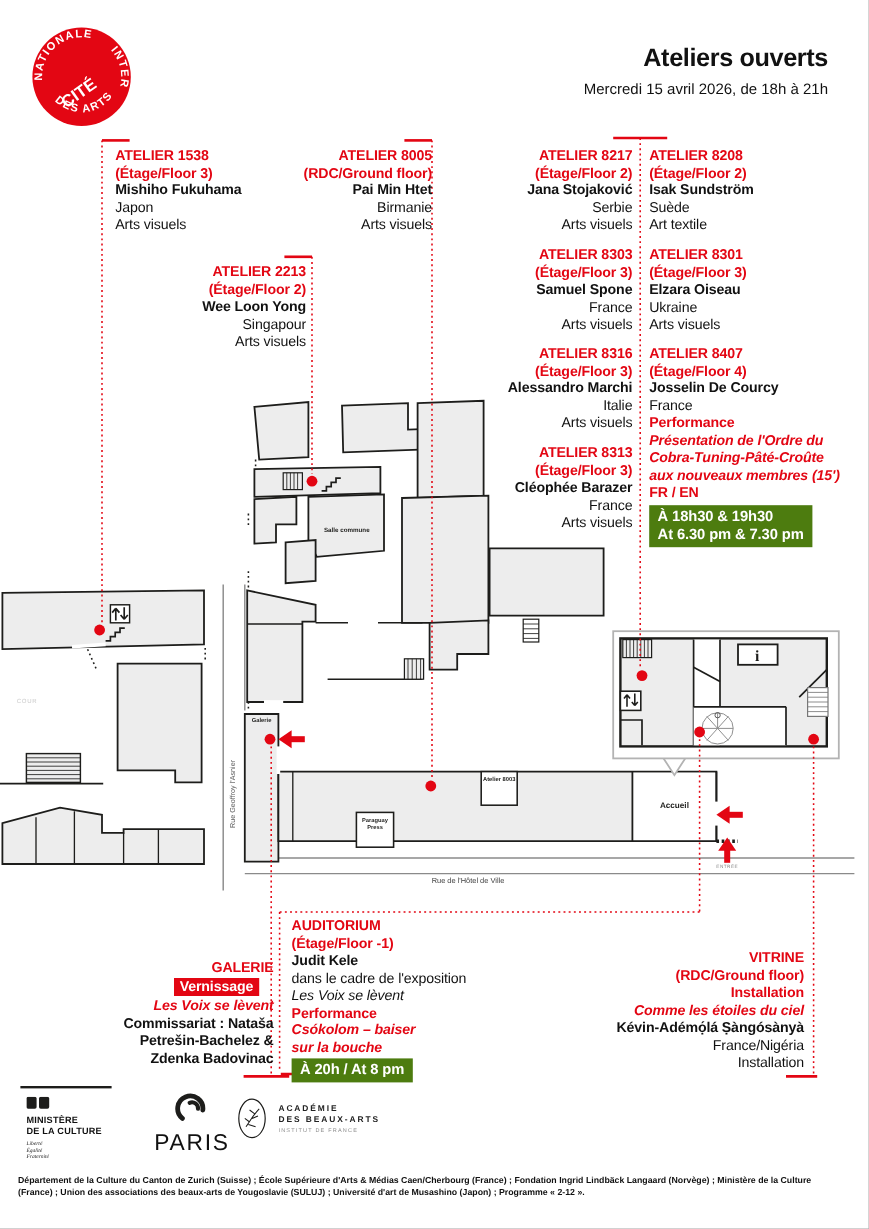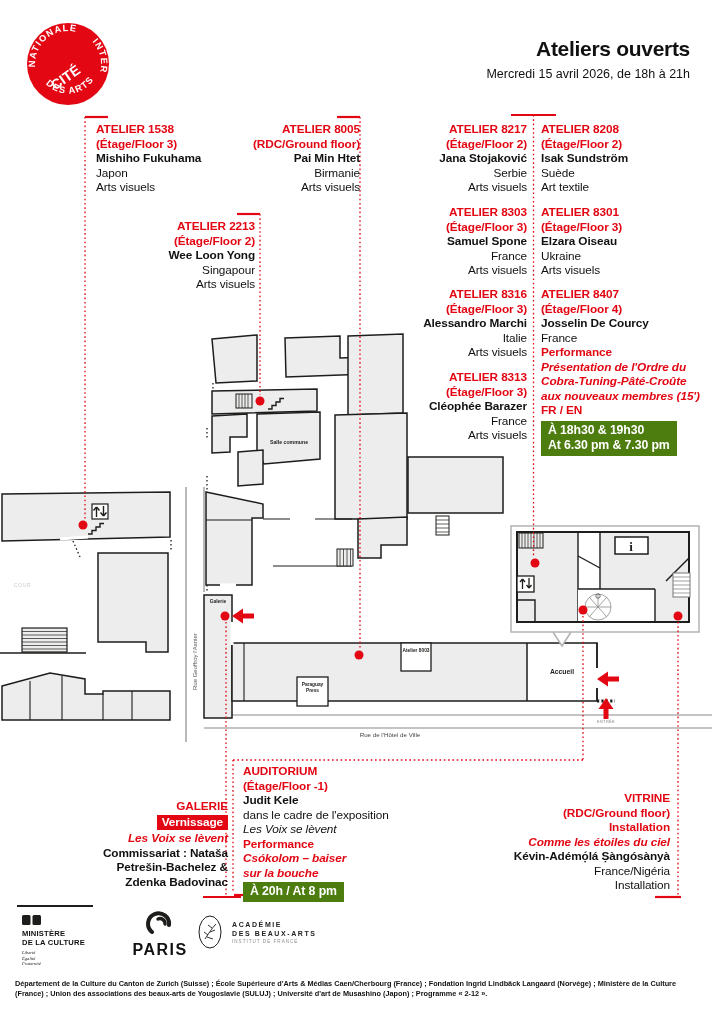--- a/index.html
+++ b/index.html
@@ -14,21 +14,21 @@
   .timebox{display:inline-block;background:#4d7c0f;color:#fff;padding:2px 7px 3px 7px;font-weight:700;line-height:15px;}
   .title{position:absolute;left:360px;top:40px;width:330px;text-align:right;
          font-size:21px;line-height:18.5px;font-weight:800;letter-spacing:-0.3px;color:#111;}
   .date{font-size:12.5px;font-weight:400;letter-spacing:0;margin-top:6px;}
   .mlabel{position:absolute;color:#1d1d1b;text-align:center;line-height:1.15;}
   .footer-line{position:absolute;left:15px;width:696px;font-size:7.3px;font-weight:700;line-height:10.4px;color:#111;}
   .min-txt{font-size:7.6px;font-weight:800;line-height:8.5px;letter-spacing:0.2px;}
   .motto{font-family:"Liberation Serif",serif;font-style:italic;font-size:4.6px;line-height:5.6px;color:#222;}
   .acad-1{font-size:7px;letter-spacing:1.6px;font-weight:600;line-height:9px;color:#222;}
   .acad-3{font-size:4.6px;letter-spacing:1px;font-weight:400;line-height:8px;color:#8c8c8c;}
-  .paris-label{font-size:16px;font-weight:700;letter-spacing:1.5px;color:#111;}
+  .paris-label{font-size:19px;font-weight:400;letter-spacing:1.5px;color:#111;}
 </style>
 </head>
 <body>
 
 <div class="page">
 
   <svg class="abs" width="724" height="1024" viewBox="0 0 724 1024" style="left:0;top:0;">
 
     <g stroke="#8a8a8a" stroke-width="1.2" fill="none">
       <path d="M186,487 V742"></path>
@@ -288,21 +288,21 @@
   <div class="blk al-r" style="left:377px;top:370px;width:150px;">
     <div class="red">ATELIER 8313</div>
     <div class="red">(Étage/Floor 3)</div>
     <div>Cléophée Barazer</div>
     <div class="w4">France</div>
     <div class="w4">Arts visuels</div>
   </div>
 
   <div class="blk al-r" style="left:60px;top:799px;width:168px;">
     <div class="red">GALERIE</div>
-    <div style="margin:1px 0;"><span class="badge">Vernissage</span></div>
+    <div style="margin:1px 12px;"><span class="badge">Vernissage</span></div>
     <div class="red it">Les Voix se lèvent</div>
     <div>Commissariat : Nataša</div>
     <div>Petrešin-Bachelez &amp;</div>
     <div>Zdenka Badovinac</div>
   </div>
 
   <div class="blk" style="left:243px;top:764px;width:165px;">
     <div class="red">AUDITORIUM</div>
     <div class="red">(Étage/Floor -1)</div>
     <div>Judit Kele</div>

